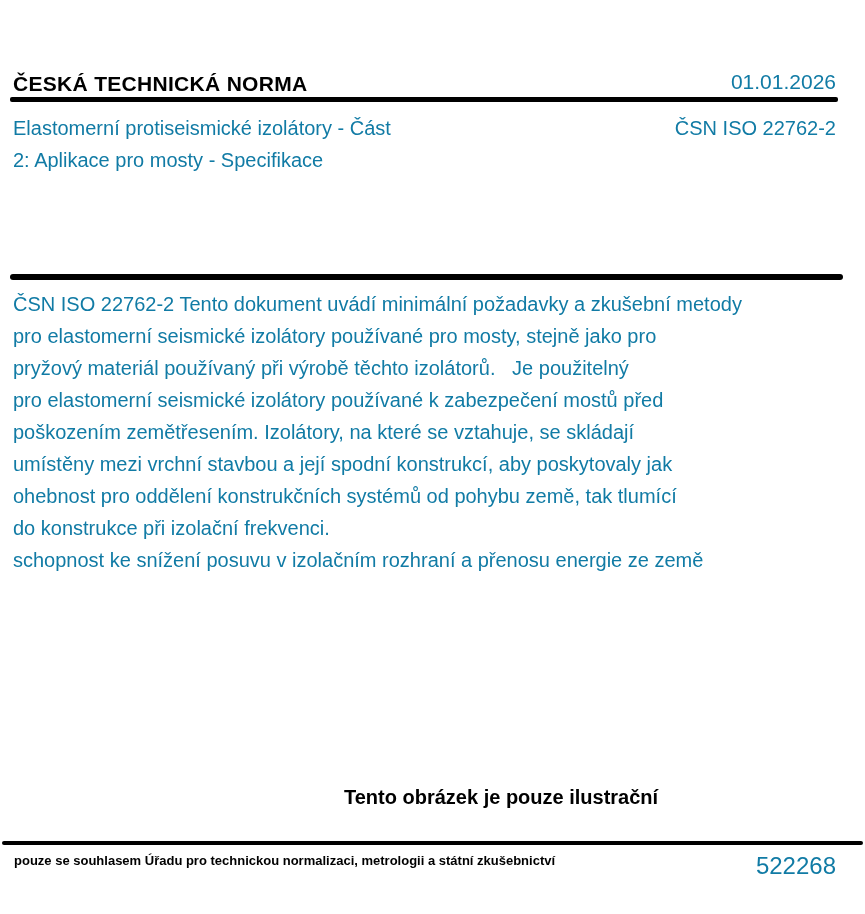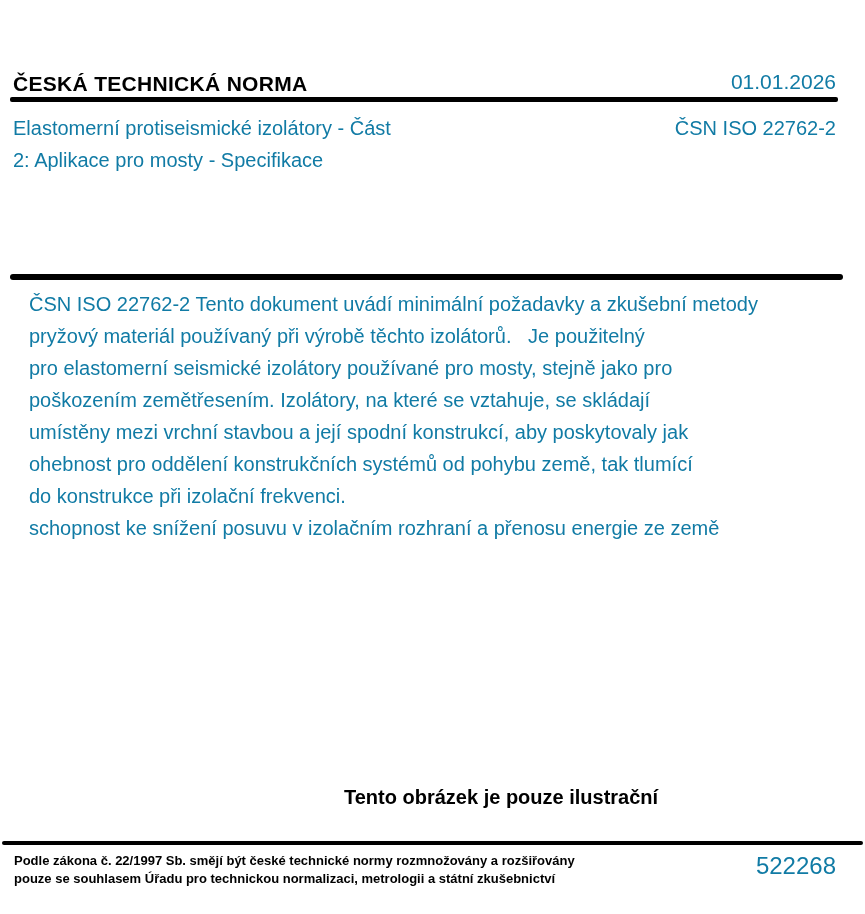--- a/index.html
+++ b/index.html
@@ -59,21 +59,21 @@
   }
 
   .abstract {
     position: absolute;
     left: 13px;
     top: 288px;
     font-size: 20px;
     line-height: 32px;
     color: var(--accent);
   }
-  .abstract-line { white-space: pre; margin-left: 16px; }
+  .abstract-line { white-space: pre; }
 
   .illustration-note {
     position: absolute;
     left: 344px;
     top: 786px;
     font-size: 20px;
     font-weight: bold;
     color: #000000;
     white-space: nowrap;
   }
@@ -115,33 +115,33 @@
   </div>
 
   <div class="title-right">
     <div>ČSN ISO 22762-2</div>
   </div>
 
   <div class="rule rule-mid"></div>
 
   <div class="abstract">
     <div class="abstract-line">ČSN ISO 22762-2 Tento dokument uvádí minimální požadavky a zkušební metody</div>
+    <div class="abstract-line">pro elastomerní seismické izolátory používané pro mosty, stejně jako pro</div>
     <div class="abstract-line">pryžový materiál používaný při výrobě těchto izolátorů.   Je použitelný</div>
-    <div class="abstract-line">pro elastomerní seismické izolátory používané pro mosty, stejně jako pro</div>
+    <div class="abstract-line">pro elastomerní seismické izolátory používané k zabezpečení mostů před</div>
     <div class="abstract-line">poškozením zemětřesením. Izolátory, na které se vztahuje, se skládají</div>
     <div class="abstract-line">umístěny mezi vrchní stavbou a její spodní konstrukcí, aby poskytovaly jak</div>
     <div class="abstract-line">ohebnost pro oddělení konstrukčních systémů od pohybu země, tak tlumící</div>
     <div class="abstract-line">do konstrukce při izolační frekvenci.</div>
     <div class="abstract-line">schopnost ke snížení posuvu v izolačním rozhraní a přenosu energie ze země</div>
   </div>
 
   <div class="illustration-note">Tento obrázek je pouze ilustrační</div>
 
   <div class="rule rule-footer"></div>
 
   <div class="legal">
-    <div>Podle zákona č. 22/1997 Sb. smějí být české technické normy rozmnožovány a rozšiřovány</div>
     <div>pouze se souhlasem Úřadu pro technickou normalizaci, metrologii a státní zkušebnictví</div>
   </div>
 
   <div class="doc-number">522268</div>
 
 </div>
 
 </body></html>

